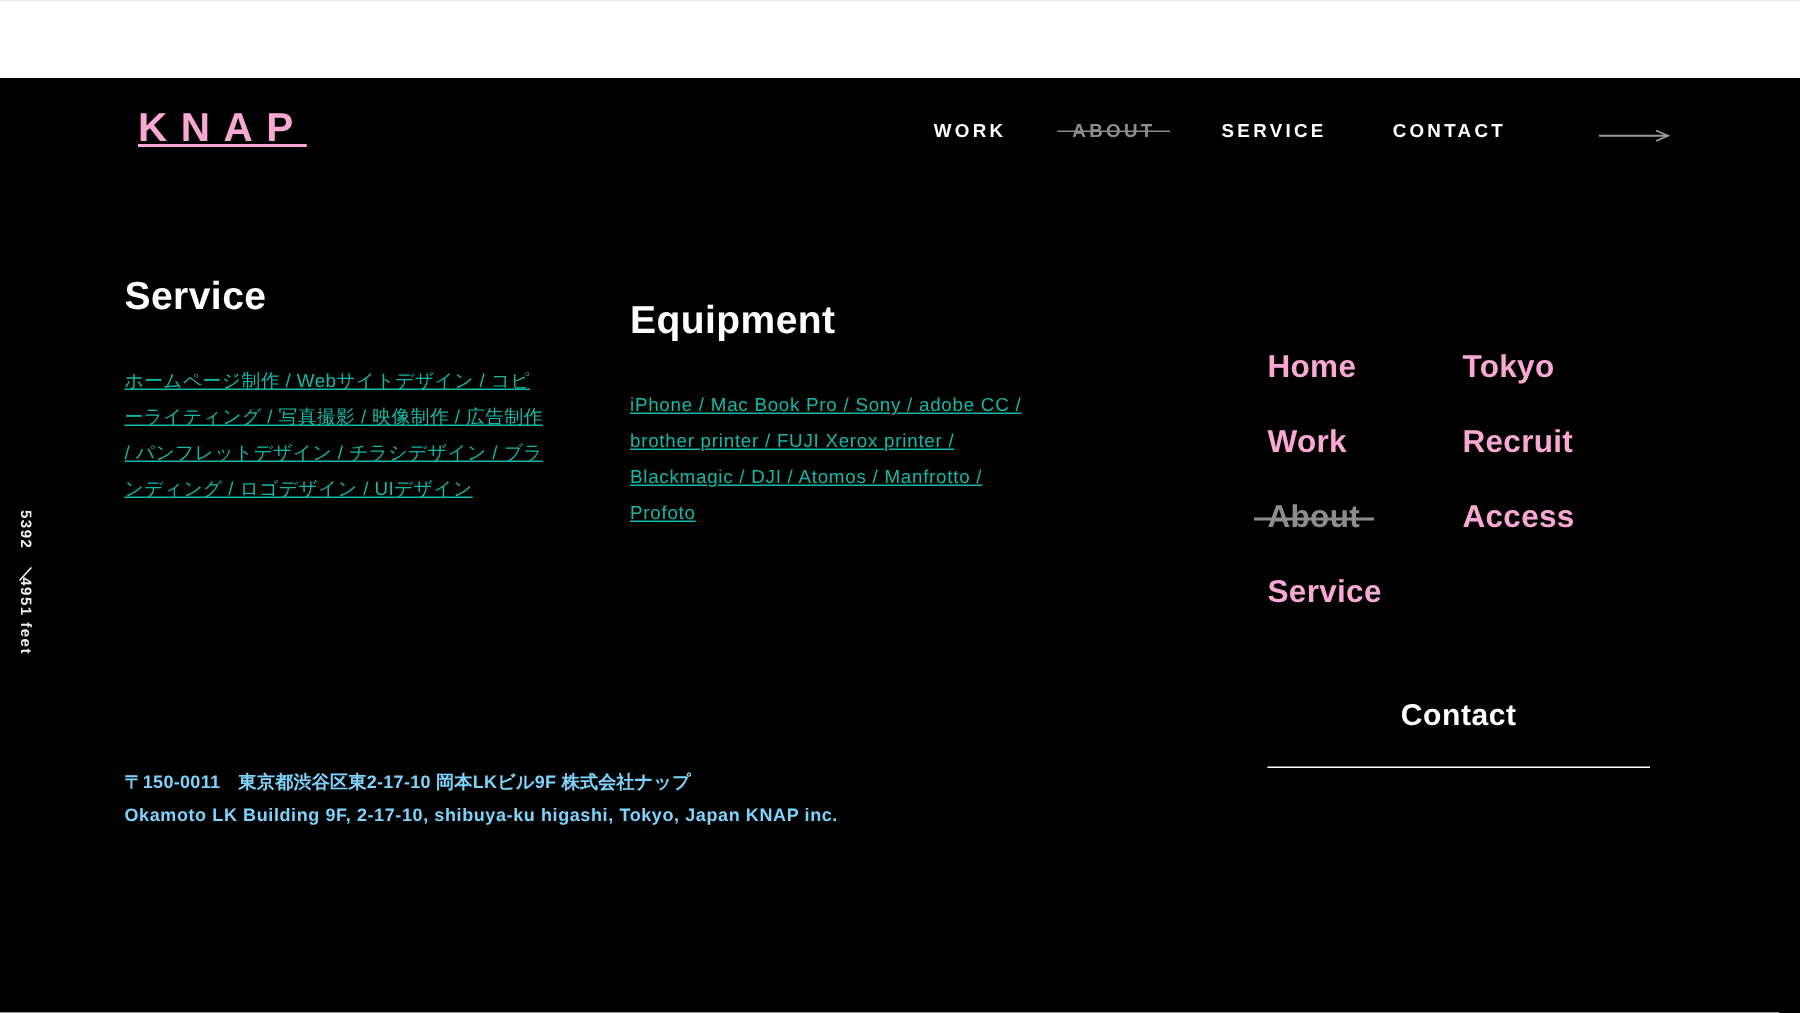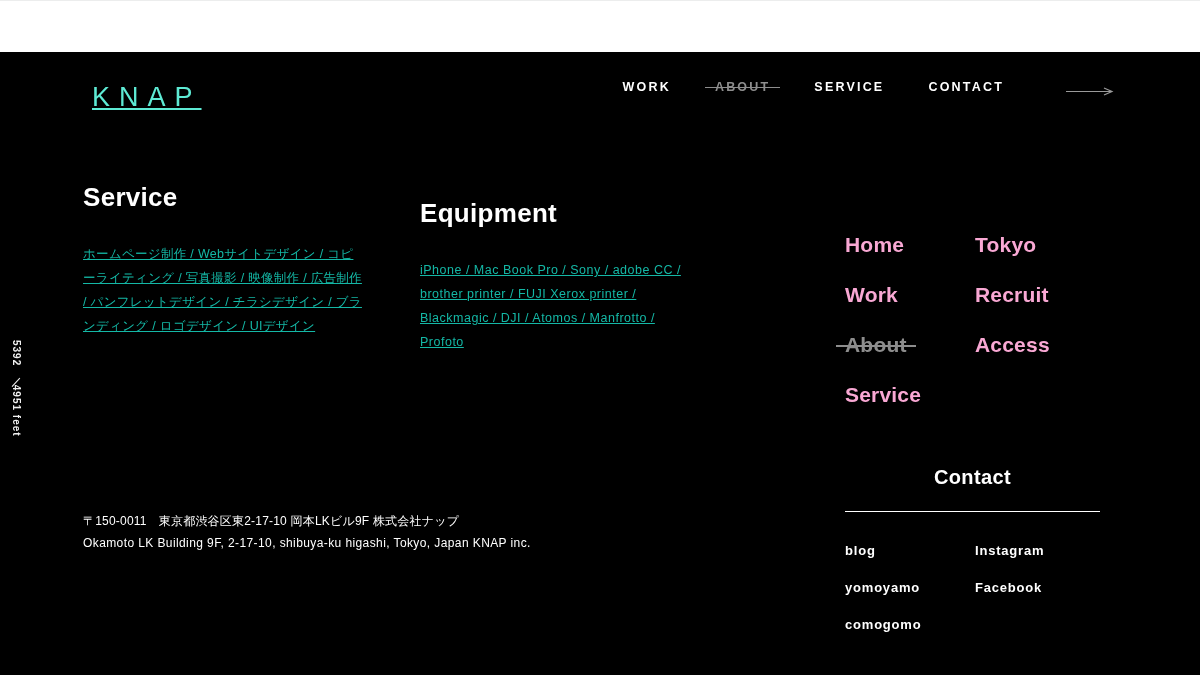--- a/index.html
+++ b/index.html
@@ -25,23 +25,23 @@
   .footer {
     position:absolute; left:0; top:52px; width:1200px; height:623px;
     background:#000000;
   }
 
   
   .site-header {
     position:absolute; left:0; top:0; width:1200px; height:74px;
   }
   .brand {
-    position:absolute; left:92px; top:32px;
-    color:#5eead4;
-    font-size:27px; font-weight:400; letter-spacing:9px; line-height:1;
+    position:absolute; left:92px; top:20px;
+    color:#f9a8d4;
+    font-size:27px; font-weight:700; letter-spacing:9px; line-height:1;
   }
   .main-nav {
     position:absolute; right:86px; top:28px;
     display:flex; align-items:center; gap:44px;
   }
   .nav-link {
     color:#ffffff; font-size:12.5px; font-weight:700;
     letter-spacing:2.2px; text-decoration:none; white-space:nowrap;
   }
   .nav-link.is-current {
@@ -75,21 +75,21 @@
   }
   .col-body {
     margin-top:32px;
     color:#14b8a6; font-size:12.5px; line-height:24px; letter-spacing:0.5px;text-decoration:underline;
   }
   .col-body.jp { letter-spacing:0.3px; }
 
   
   .address {
     position:absolute; left:83px; top:458px;
-    color:#ffffff; font-size:12px; line-height:22px; letter-spacing:0.4px;
+    color:#7dd3fc; font-size:12px; line-height:22px; letter-spacing:0.4px;font-weight:bold;
   }
   .address .line-jp { letter-spacing:0.2px; }
 
   
   .footer-nav {
     position:absolute; left:845px; top:182px;
     display:grid; grid-template-columns:130px 160px;
     column-gap:0; row-gap:0;
   }
   .fnav-col { display:flex; flex-direction:column; }
@@ -182,27 +182,16 @@
       <div class="fnav-col">
         <a class="fnav-link" href="#">Tokyo</a>
         <a class="fnav-link" href="#">Recruit</a>
         <a class="fnav-link" href="#">Access</a>
       </div>
     </nav>
 
     <section class="contact-block">
       <h2 class="contact-title">Contact</h2>
       <div class="contact-rule"></div>
-      <div class="social-grid">
-        <div class="social-col">
-          <a class="social-link" href="#">blog</a>
-          <a class="social-link" href="#">yomoyamo</a>
-          <a class="social-link" href="#">comogomo</a>
-        </div>
-        <div class="social-col">
-          <a class="social-link" href="#">Instagram</a>
-          <a class="social-link" href="#">Facebook</a>
-        </div>
-      </div>
     </section>
 
   </div>
 </div>
 
 </body></html>

